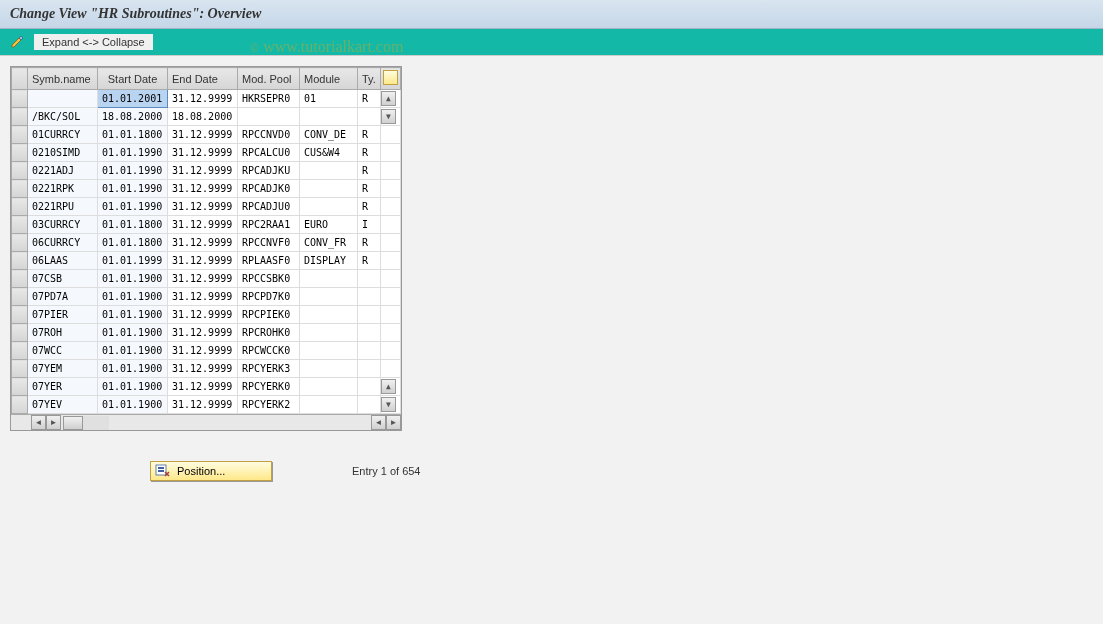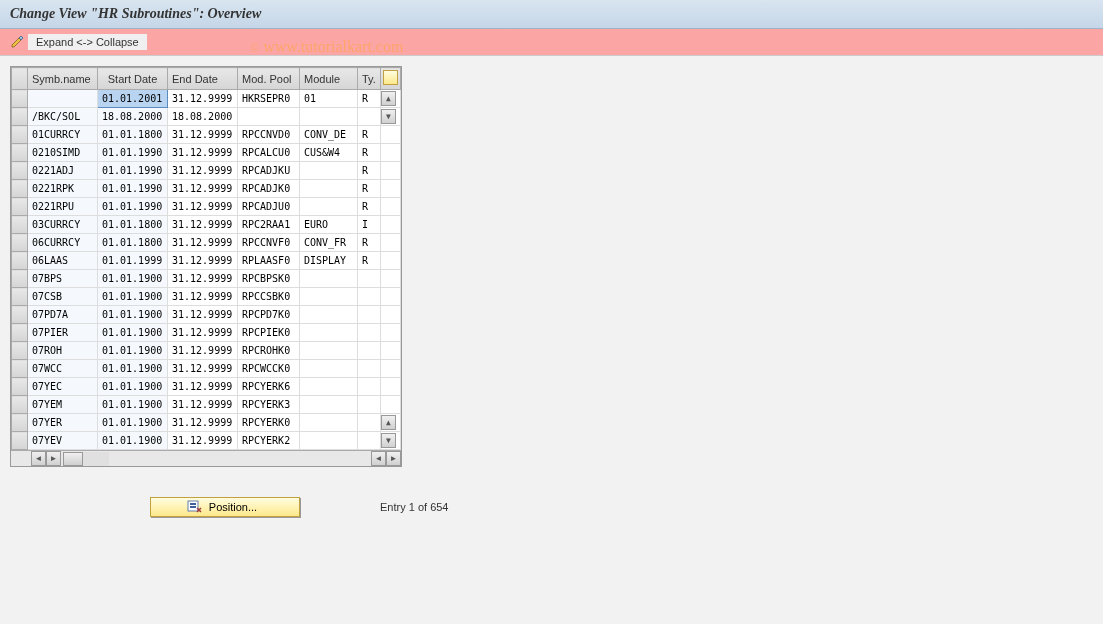--- a/index.html
+++ b/index.html
@@ -16,25 +16,26 @@
       background: linear-gradient(#d9e5f0, #c5d6e8);
       border-bottom: 1px solid #a0b4c8;
       padding: 6px 10px;
       font-family: Georgia, serif;
       font-style: italic;
       font-weight: bold;
       font-size: 14px;
       color: #333;
     }
     .toolbar {
-      background: #fca5a5;
+      background: #14b8a6;
       border-bottom: 1px solid #ccc;
       padding: 4px 8px;
       display: flex;
       align-items: center;
+      gap: 6px;
     }
     .toolbar-icon {
       width: 20px;
       height: 18px;
       display: inline-flex;
       align-items: center;
       justify-content: center;
       border: 1px solid transparent;
       cursor: pointer;
     }
@@ -154,25 +155,24 @@
       align-items: center;
       gap: 80px;
       padding-left: 140px;
     }
     .position-btn {
       display: flex;
       align-items: center;
       background: linear-gradient(#fffde0, #ffe88a);
       border: 1px solid #c0a040;
       padding: 2px 10px 2px 4px;
-      width: 150px;
+      width: 122px;
       cursor: pointer;
       font-size: 11px;
       box-shadow: 1px 1px 0 #999;
-      justify-content: center;
     }
     .position-btn .picon {
       width: 16px; height: 14px;
       margin-right: 6px;
       display:inline-block;
     }
     .entry-text {
       font-size: 11px;
       color: #333;
     }
@@ -311,30 +311,20 @@
             <td class="col-symb">06LAAS</td>
             <td class="col-start ">01.01.1999</td>
             <td class="col-end">31.12.9999</td>
             <td class="col-pool">RPLAASF0</td>
             <td class="col-module">DISPLAY</td>
             <td class="col-ty">R</td>
             <td class="scroll-col" style="padding:0;"></td>
           </tr>
           <tr>
             <td></td>
-            <td class="col-symb">07BPS</td>
-            <td class="col-start ">01.01.1900</td>
-            <td class="col-end">31.12.9999</td>
-            <td class="col-pool">RPCBPSK0</td>
-            <td class="col-module"></td>
-            <td class="col-ty"></td>
-            <td class="scroll-col" style="padding:0;"></td>
-          </tr>
-          <tr>
-            <td></td>
             <td class="col-symb">07CSB</td>
             <td class="col-start ">01.01.1900</td>
             <td class="col-end">31.12.9999</td>
             <td class="col-pool">RPCCSBK0</td>
             <td class="col-module"></td>
             <td class="col-ty"></td>
             <td class="scroll-col" style="padding:0;"></td>
           </tr>
           <tr>
             <td></td>
@@ -365,30 +355,20 @@
             <td class="col-module"></td>
             <td class="col-ty"></td>
             <td class="scroll-col" style="padding:0;"></td>
           </tr>
           <tr>
             <td></td>
             <td class="col-symb">07WCC</td>
             <td class="col-start ">01.01.1900</td>
             <td class="col-end">31.12.9999</td>
             <td class="col-pool">RPCWCCK0</td>
-            <td class="col-module"></td>
-            <td class="col-ty"></td>
-            <td class="scroll-col" style="padding:0;"></td>
-          </tr>
-          <tr>
-            <td></td>
-            <td class="col-symb">07YEC</td>
-            <td class="col-start ">01.01.1900</td>
-            <td class="col-end">31.12.9999</td>
-            <td class="col-pool">RPCYERK6</td>
             <td class="col-module"></td>
             <td class="col-ty"></td>
             <td class="scroll-col" style="padding:0;"></td>
           </tr>
           <tr>
             <td></td>
             <td class="col-symb">07YEM</td>
             <td class="col-start ">01.01.1900</td>
             <td class="col-end">31.12.9999</td>
             <td class="col-pool">RPCYERK3</td>

